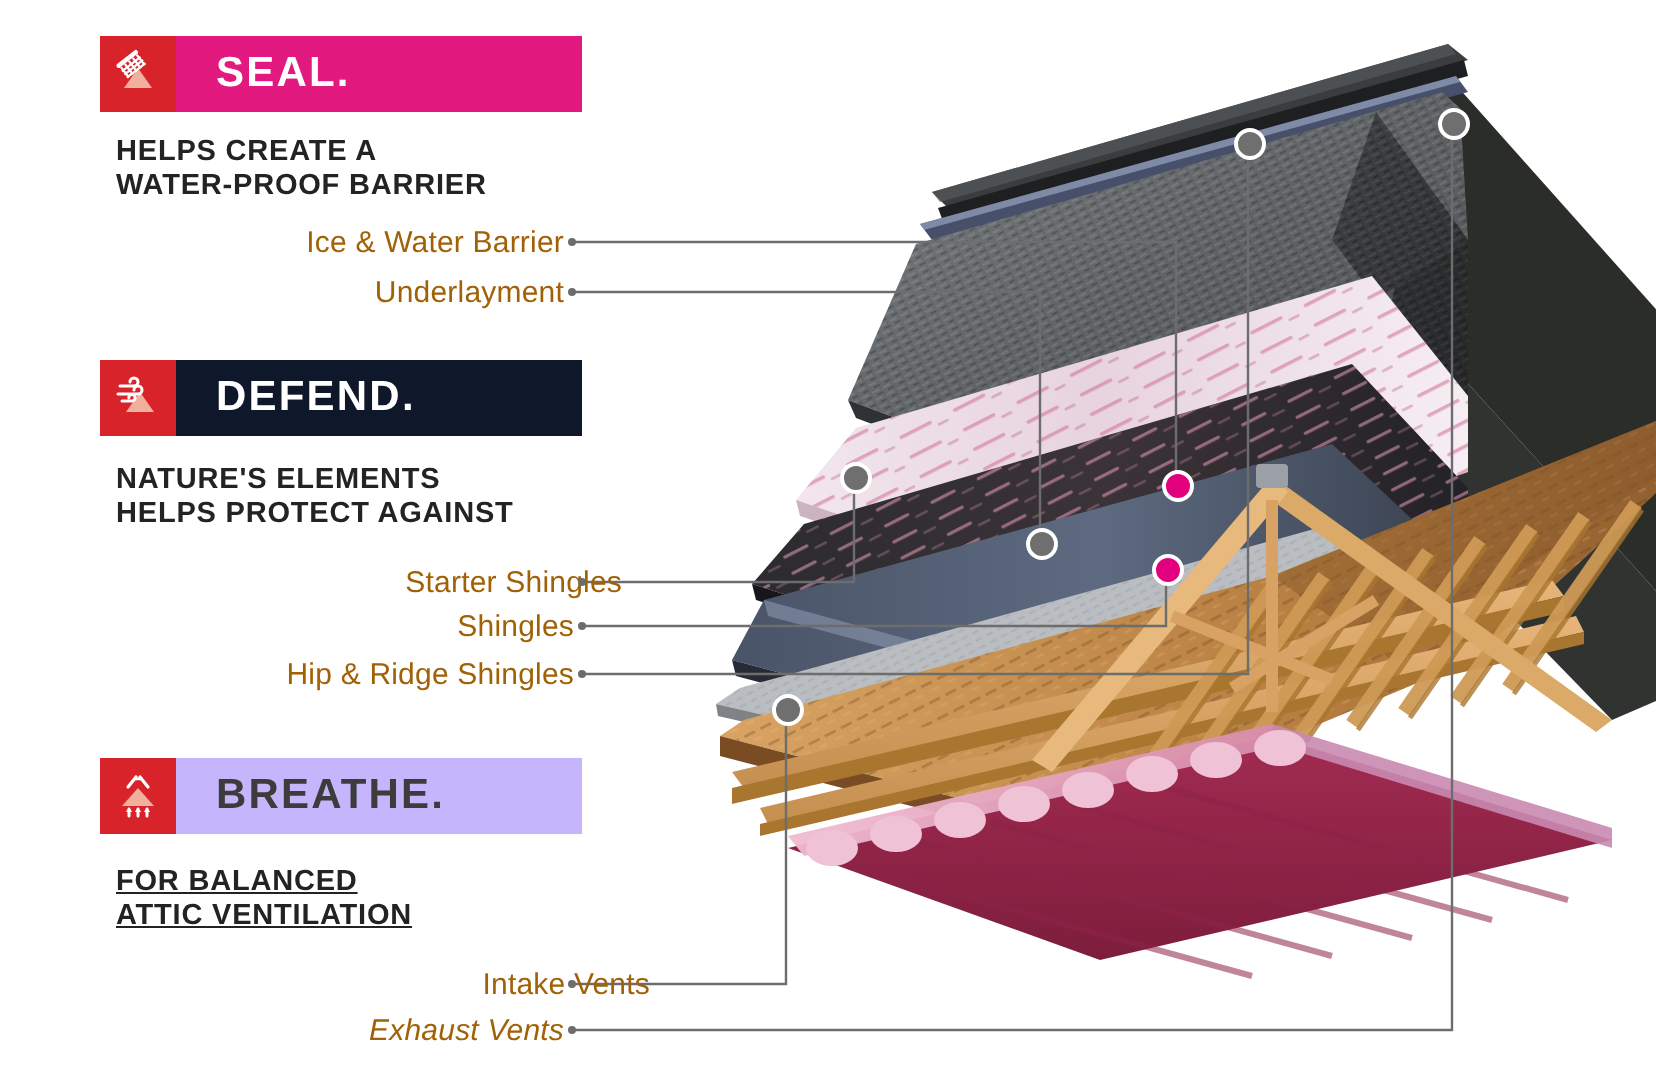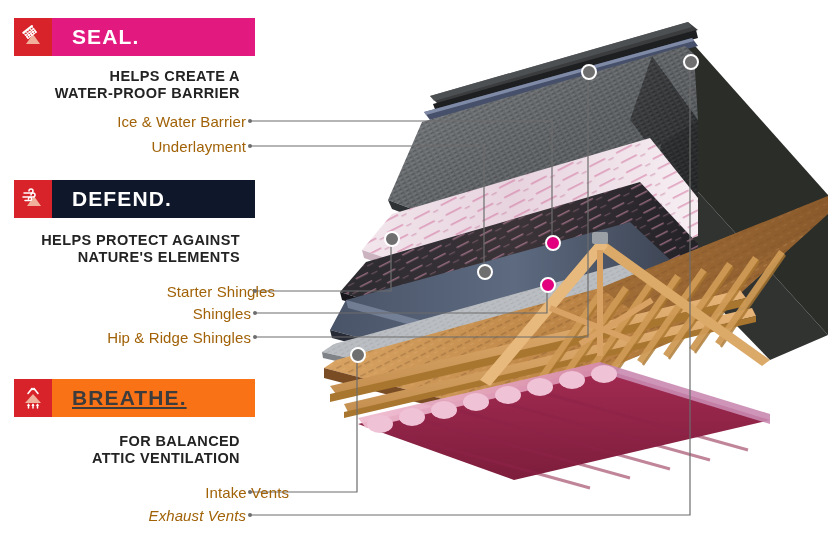--- a/index.html
+++ b/index.html
@@ -1,35 +1,35 @@
 <!DOCTYPE html>
 <html><head>
 <meta charset="utf-8">
 <style>
   html,body{margin:0;padding:0;background:#ffffff;}
   body{
     width:828px;height:535px;position:relative;overflow:hidden;
     font-family:"Liberation Sans", sans-serif;
     -webkit-font-smoothing:antialiased;
   }
-  .stage{position:absolute;inset:0;}
+  .stage{position:absolute;inset:0;margin-left:36px;}
 
   
   .block{position:absolute;left:0;width:300px;}
   .bar{position:absolute;left:14px;height:38px;display:flex;align-items:stretch;}
   .bar .iconbox{width:38px;height:38px;background:#D8232A;flex:0 0 38px;
     display:flex;align-items:center;justify-content:center;}
   .bar .barlabel{width:203px;display:flex;align-items:center;
     font-size:21px;font-weight:bold;letter-spacing:1.1px;padding-left:20px;
     box-sizing:border-box;}
   .bar.seal .barlabel{background:#E2197F;color:#ffffff;}
   .bar.defend .barlabel{background:#0f172a;color:#ffffff;}
-  .bar.breathe .barlabel{background:#f97316;color:#3C3C3C;text-decoration:underline;}
-
-  .tagline{position:absolute;width:240px;text-align:right;left:0;
+  .bar.breathe .barlabel{background:#c4b5fd;color:#3C3C3C;}
+
+  .tagline{position:absolute;width:240px;text-align:left;left:22px;
     font-size:14.5px;font-weight:bold;color:#232323;letter-spacing:.4px;line-height:17px;}
 
   
   .callout{position:absolute;font-size:15px;color:#a16207;white-space:nowrap;
     text-align:right;letter-spacing:.1px;}
   .callout-dot{position:absolute;width:4px;height:4px;border-radius:50%;background:#6d6d6d;}
 
   
   .leader-svg{position:absolute;left:0;top:0;width:828px;height:535px;pointer-events:none;}
 
@@ -302,22 +302,22 @@
             <path d="M4,7 H11 a2,2 0 1,0 -2,-2"></path>
             <path d="M3,11 H13 a2,2 0 1,0 -2,-2"></path>
             <path d="M5,14.5 H10 a1.6,1.6 0 1,0 -1.6,-1.6"></path>
           </g>
         </svg>
       </div>
       <div class="barlabel">DEFEND.</div>
     </div>
 
     <div class="tagline" style="top:232px;">
+      <div>NATURE'S ELEMENTS</div>
       <div>HELPS PROTECT AGAINST</div>
-      <div>NATURE'S ELEMENTS</div>
     </div>
 
     <div class="callout" style="top:283px;left:0;width:251px;padding-left:24px;">Starter Shingles</div>
     <div class="callout-dot" style="left:253px;top:289px;"></div>
 
     <div class="callout" style="top:305px;left:0;width:251px;">Shingles</div>
     <div class="callout-dot" style="left:253px;top:311px;"></div>
 
     <div class="callout" style="top:329px;left:0;width:251px;">Hip &amp; Ridge Shingles</div>
     <div class="callout-dot" style="left:253px;top:335px;"></div>
@@ -344,21 +344,21 @@
           <g fill="#ffffff">
             <polygon points="8.5,18.6 10.1,21 6.9,21"></polygon>
             <polygon points="13,18.6 14.6,21 11.4,21"></polygon>
             <polygon points="17.5,18.6 19.1,21 15.9,21"></polygon>
           </g>
         </svg>
       </div>
       <div class="barlabel">BREATHE.</div>
     </div>
 
-    <div class="tagline" style="top:433px;">
+    <div class="tagline" style="top:433px;text-decoration:underline;">
       <div>FOR BALANCED</div>
       <div>ATTIC VENTILATION</div>
     </div>
 
     <div class="callout" style="top:484px;left:0;width:246px;padding-left:43px;">Intake Vents</div>
     <div class="callout-dot" style="left:248px;top:490px;"></div>
 
     <div class="callout" style="top:507px;left:0;width:246px;font-style:italic;">Exhaust Vents</div>
     <div class="callout-dot" style="left:248px;top:513px;"></div>
   </div>

